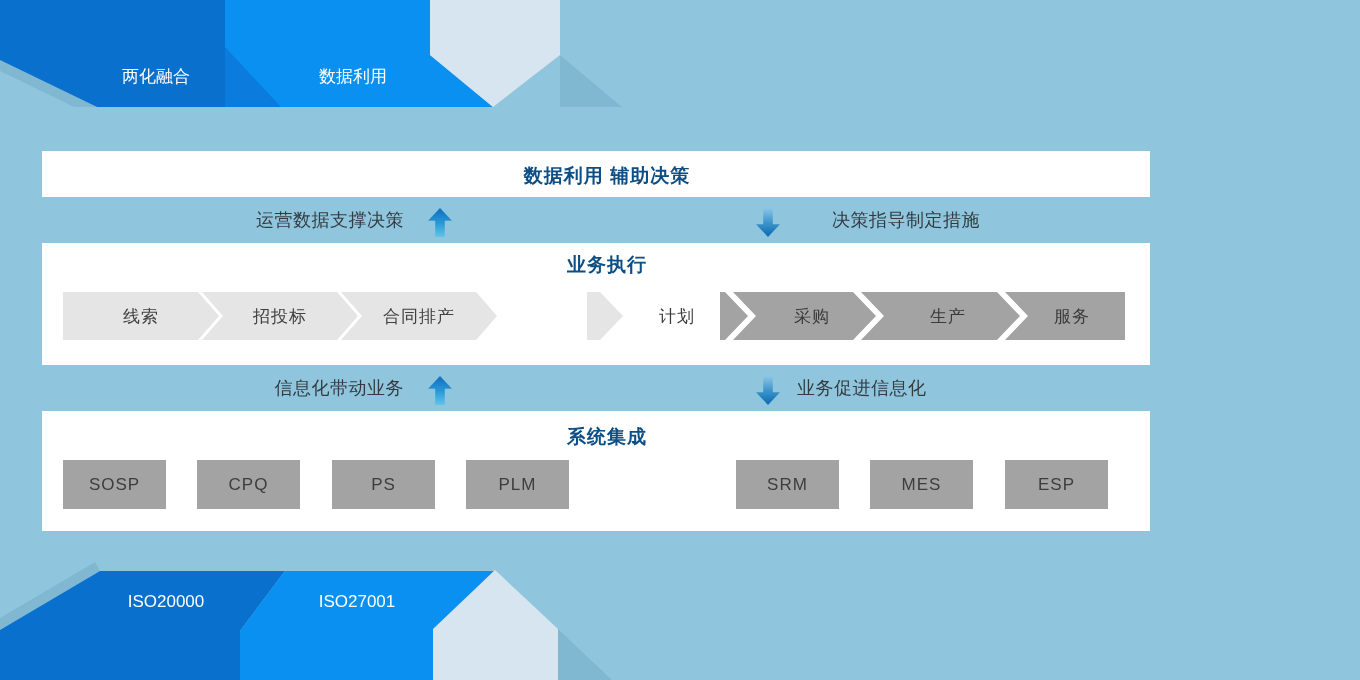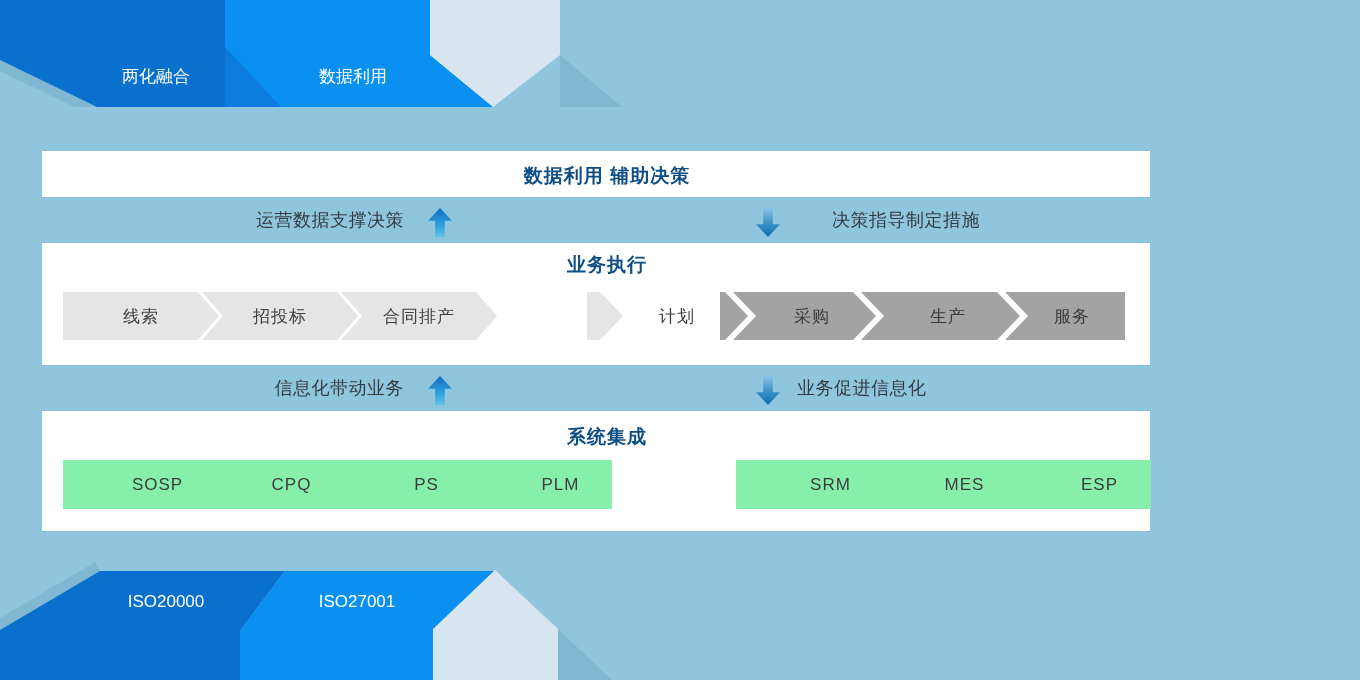--- a/index.html
+++ b/index.html
@@ -76,22 +76,22 @@
           clip-path:polygon(0 0,13px 0,100% 50%,13px 100%,0 100%);}
   #plan-label{left:637px;top:292px;width:80px;height:48px;color:#3a3a3a;font-size:17px;letter-spacing:1px;}
   #band{left:720px;top:292px;width:405px;height:48px;background:#a3a3a3;}
   .vcut{position:absolute;top:0;width:31px;height:48px;background:#ffffff;
           clip-path:polygon(0 0,8px 0,100% 50%,8px 100%,0 100%,23px 50%);}
   #cut1{left:5px;} #cut2{left:133px;} #cut3{left:277px;}
   .band-label{position:absolute;top:0;height:48px;width:80px;font-size:17px;color:#3a3a3a;letter-spacing:1px;}
   #bl1{left:52px;} #bl2{left:188px;} #bl3{left:312px;}
 
   
-  .sysbox{top:460px;height:49px;width:103px;background:#86efac;color:#3d3d3d;
-          font-size:17px;letter-spacing:1px;padding-left:43px;}
+  .sysbox{top:460px;height:49px;width:103px;background:#a3a3a3;color:#3d3d3d;
+          font-size:17px;letter-spacing:1px;}
   #sys0{left:63px;}  #sys1{left:197px;} #sys2{left:332px;} #sys3{left:466px;}
   #sys4{left:601px;} #sys5{left:736px;} #sys6{left:870px;} #sys7{left:1005px;}
 </style>
 </head>
 <body>
 
 <div id="stage">
 
   <div class="abs shadow" id="sh-top-left"></div>
   <div class="abs shadow" id="sh-top-right"></div>

